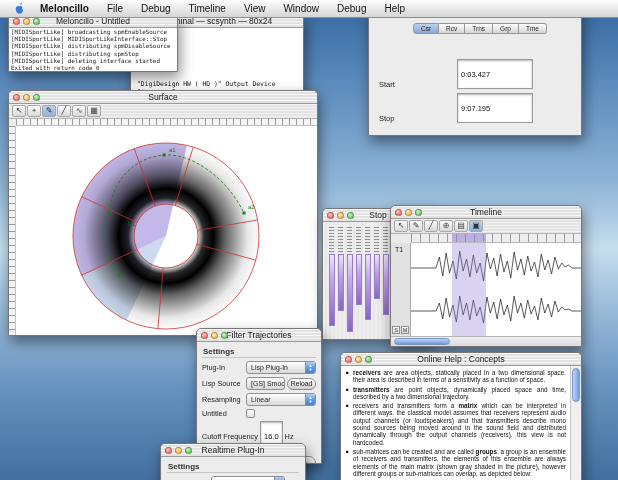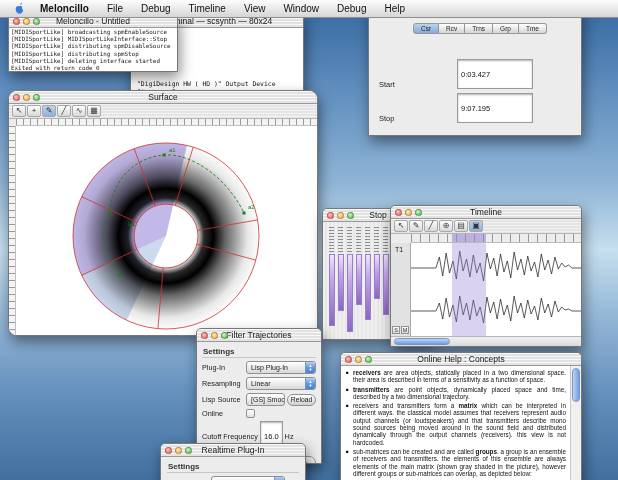--- a/index.html
+++ b/index.html
@@ -59,21 +59,21 @@
   .obs-tab { font-size:6.5px; padding:1px 7px; background:linear-gradient(#fff,#d5d5d5); border:1px solid #979797; border-left:none; color:#222; }
   .obs-tab:first-child { border-left:1px solid #979797; border-radius:3px 0 0 3px; }
   .obs-tab:last-child { border-radius:0 3px 3px 0; }
   .obs-tab.selected { background:linear-gradient(#bdd2ee,#86a9d8); }
   .obs-fields { position:absolute; left:10px; bottom:12px; right:14px; }
   .obs-row { display:flex; align-items:flex-end; margin-top:4px; }
   .obs-row label { font-size:7.5px; width:78px; color:#222; }
   .obs-row .text-field { width:76px; }
 
   
-  #surface { left:8px; top:90px; width:310px; height:246px; z-index:40; display:flex; flex-direction:column;border-radius:9px; }
+  #surface { left:8px; top:90px; width:310px; height:246px; z-index:40; display:flex; flex-direction:column; }
   #surface .toolbar { height:15px; background:repeating-linear-gradient(180deg,#f2f2f2 0 1px,#e4e4e4 1px 3px);
     border-bottom:1px solid #b5b5b5; display:flex; align-items:center; gap:1px; padding:0 3px; }
   .tool-btn { width:14px; height:12px; border:1px solid #a8a8a8; border-radius:2px; background:linear-gradient(#fdfdfd,#d8d8d8);
     font-size:8px; line-height:10px; text-align:center; color:#333; }
   .tool-btn.active { background:linear-gradient(#bdd2ee,#8fb0dd); }
   #surface .hruler { height:7px; margin-left:7px; background:#f4f4f4 repeating-linear-gradient(90deg,#9a9a9a 0 1px,transparent 1px 7px); border-bottom:1px solid #c0c0c0; }
   #surface .canvas-wrap { flex:1; position:relative; background:#fff; }
   #surface .vruler { position:absolute; left:0; top:0; bottom:0; width:7px;
     background:#f4f4f4 repeating-linear-gradient(180deg,#9a9a9a 0 1px,transparent 1px 7px); border-right:1px solid #c0c0c0; }
   #surface svg.canvas { position:absolute; left:7px; top:0; width:301px; height:210px; }
@@ -381,39 +381,39 @@
         <label>Plug-In</label>
         <span class="popup wide">
           <span class="pop-label">Lisp Plug-In</span>
           <span class="pop-arrows">
             <span>▲</span>
               <span>▼</span>
           </span>
         </span>
       </div>
       <div class="form-row">
+        <label>Lisp Source</label>
+        <span class="popup narrow">
+          <span class="pop-label">[GS] Smooth</span>
+
+        </span>
+        <span class="aqua-btn reload">Reload</span>
+      </div>
+      <div class="form-row">
         <label>Resampling</label>
         <span class="popup wide">
           <span class="pop-label">Linear</span>
           <span class="pop-arrows">
             <span>▲</span>
               <span>▼</span>
           </span>
         </span>
       </div>
       <div class="form-row">
-        <label>Lisp Source</label>
-        <span class="popup narrow">
-          <span class="pop-label">[GS] Smooth</span>
-
-        </span>
-        <span class="aqua-btn reload">Reload</span>
-      </div>
-      <div class="form-row">
-        <label>Online</label>
+        <label>Untitled</label>
         <span class="checkbox"></span>
       </div>
       <div class="form-row">
         <label style="width:58px;">Cutoff Frequency</label>
         <span class="text-field cutoff-input">16.0</span>
         <label>Hz</label>
       </div>
       <div class="btn-row">
         <span class="aqua-btn">Close</span>
         <span class="aqua-btn">Render</span>

